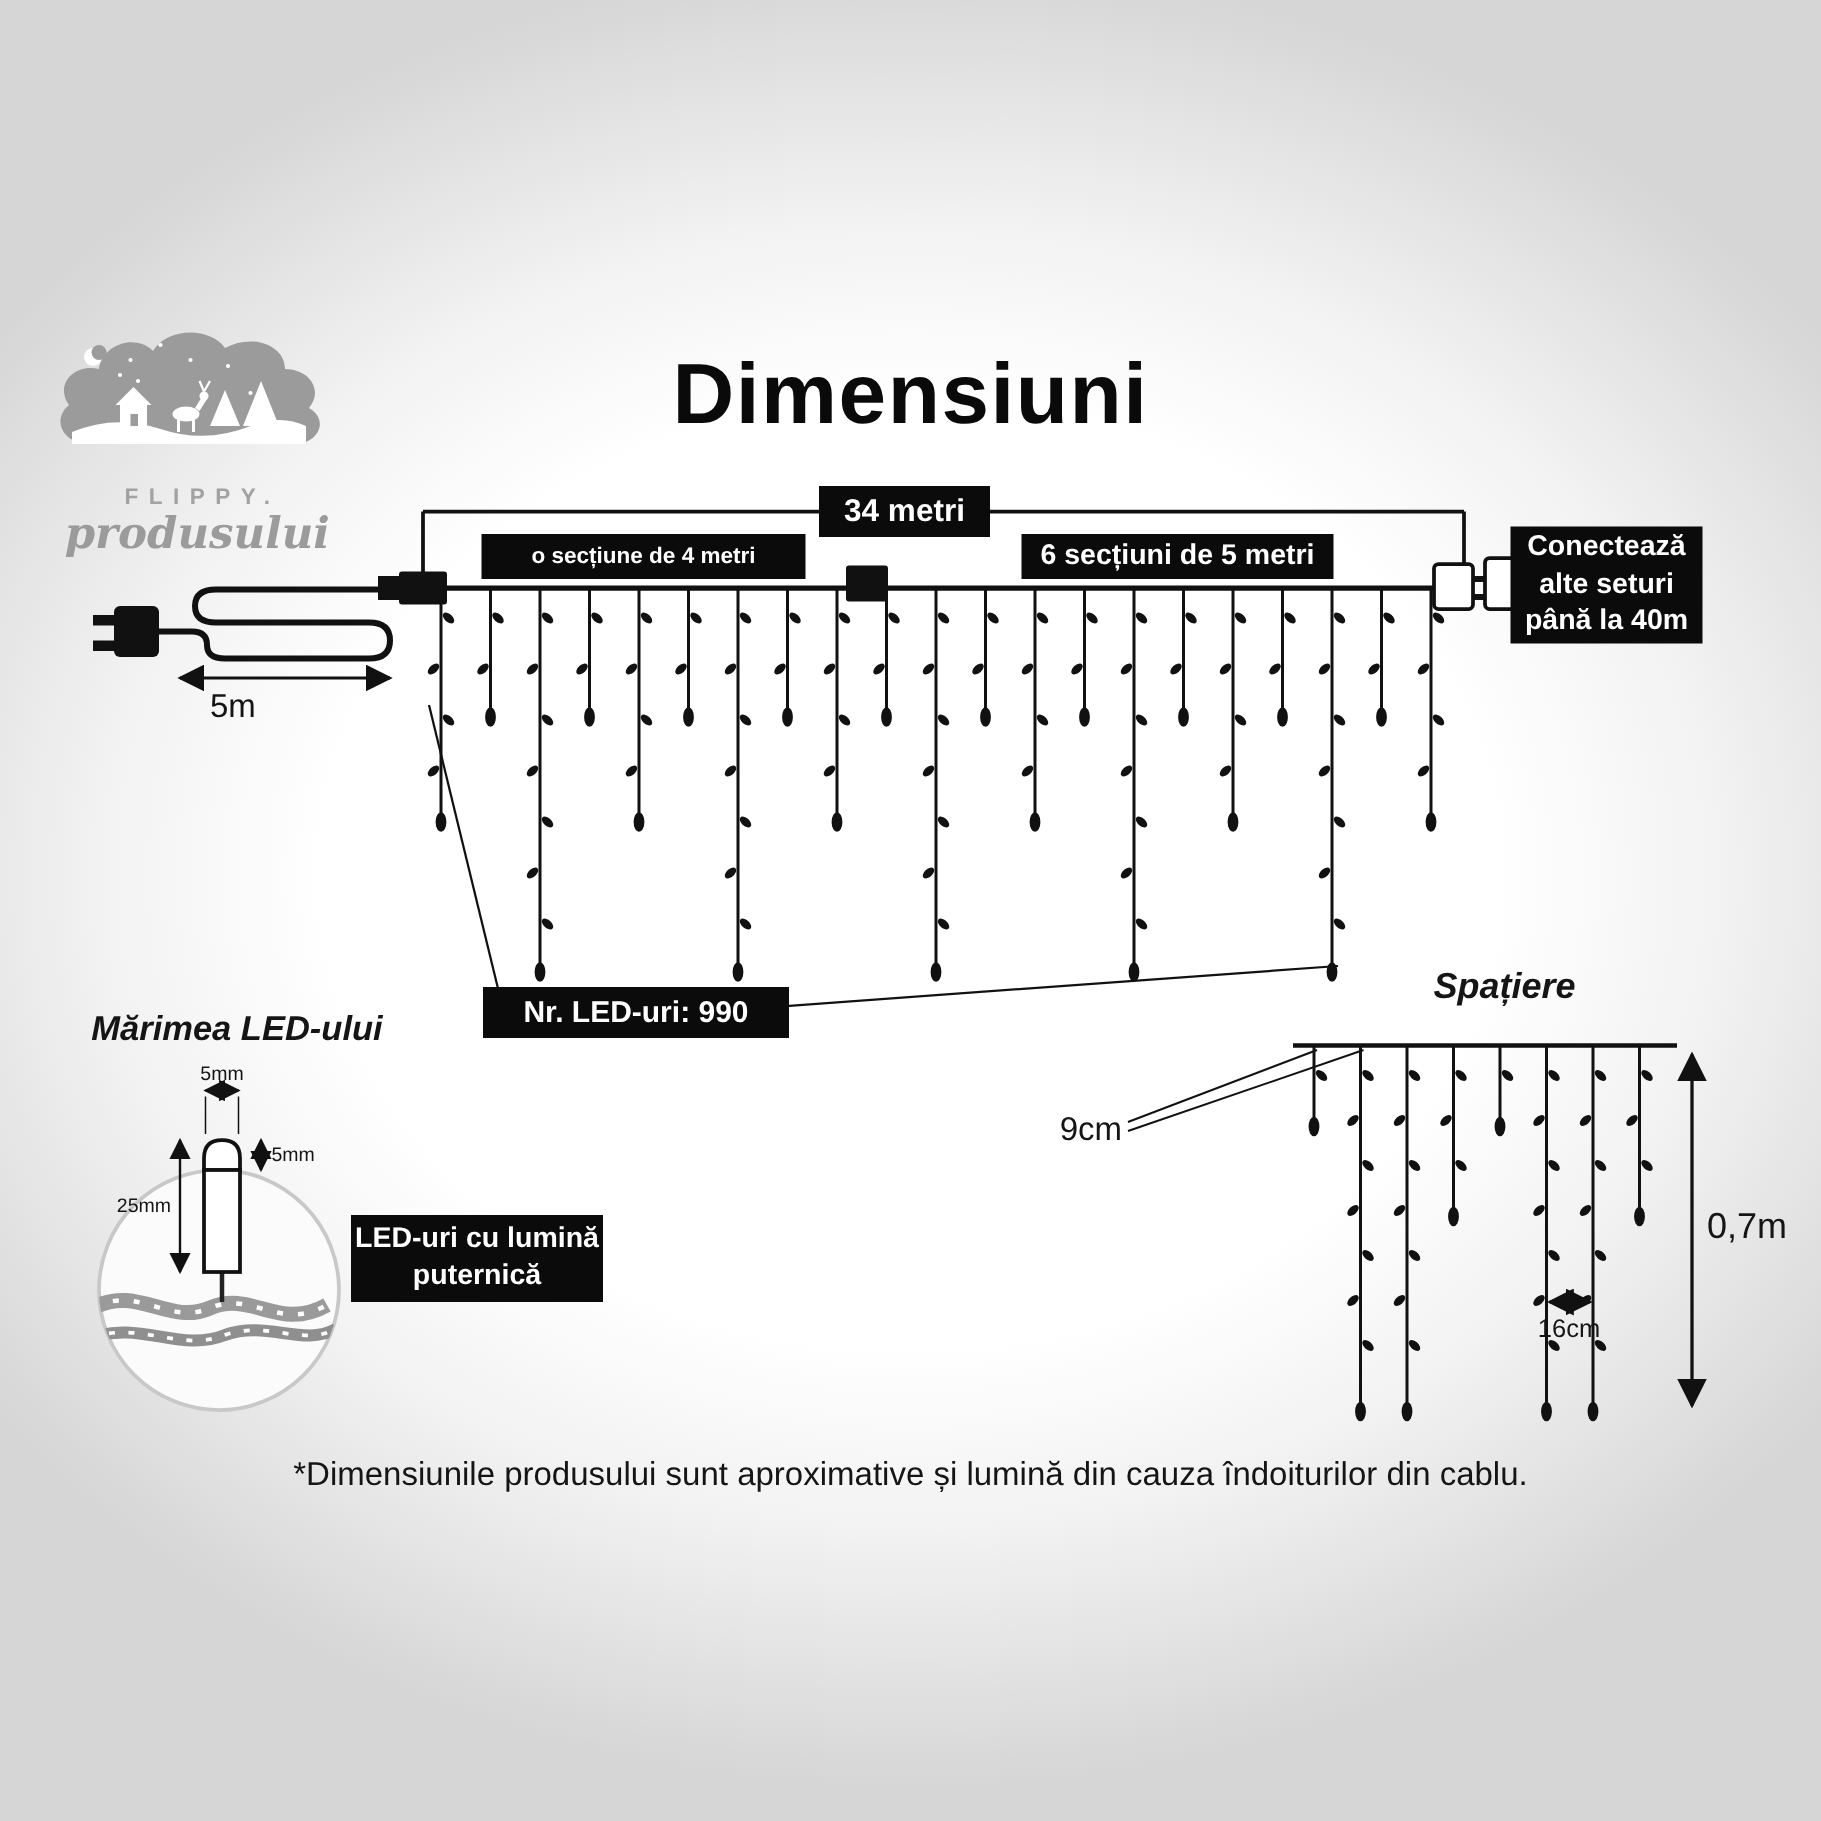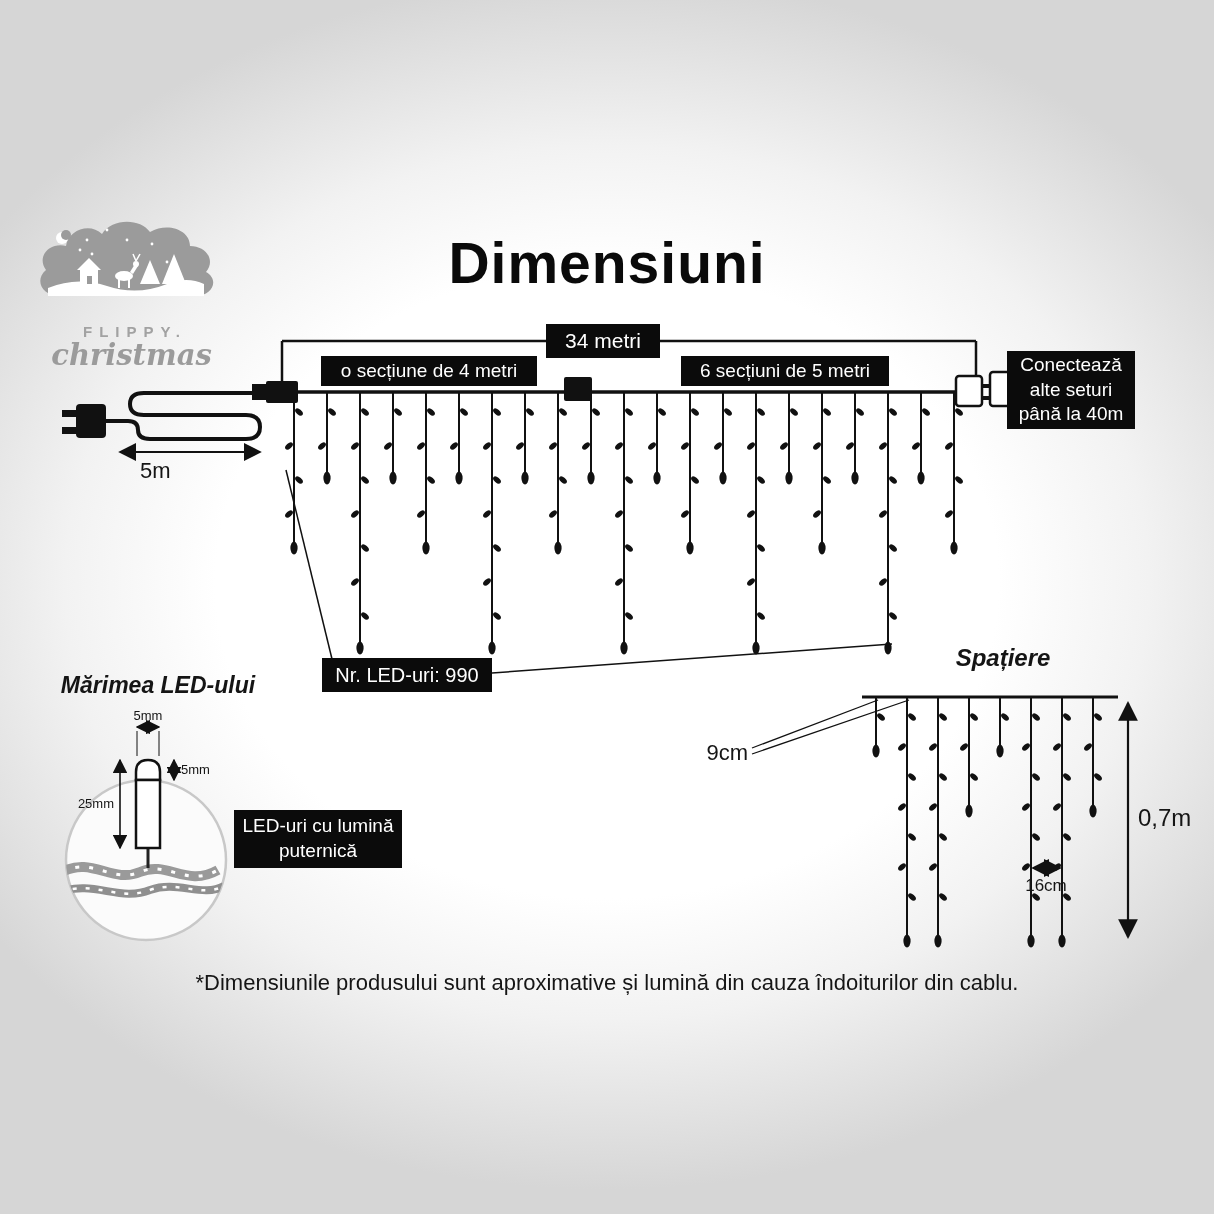--- a/index.html
+++ b/index.html
@@ -5,21 +5,21 @@
   html,body{margin:0;padding:0;background:#d6d6d6;}
   .stage{
     position:relative;width:1214px;height:1214px;overflow:hidden;
     font-family:"Liberation Sans",sans-serif;color:#111;
     background:radial-gradient(ellipse 62% 50% at 50% 48%, #ffffff 52%, #f2f2f2 72%, #d6d6d6 100%);
   }
   .abs{position:absolute;}
   .box{
     position:absolute;background:#0b0b0b;color:#fff;
     display:flex;align-items:center;justify-content:center;text-align:center;
-    font-weight:400;line-height:1.3;
+    font-weight:700;line-height:1.3;
   }
   .title{
     position:absolute;left:0;top:230px;width:100%;text-align:center;
     font-size:57px;font-weight:700;letter-spacing:1px;color:#0a0a0a;
   }
   .sub-title{position:absolute;text-align:center;font-weight:600;color:#151515;font-style:italic;}
   .dim-label{position:absolute;color:#151515;}
   .footnote{
     position:absolute;left:0;top:970px;width:100%;text-align:center;
     font-size:22px;font-weight:500;color:#151515;
@@ -324,36 +324,36 @@
       <path d="M118,50 L108,74 L128,74 Z" fill="#ffffff"></path>
       <path d="M142,44 L130,74 L154,74 Z" fill="#ffffff"></path>
       <ellipse cx="92" cy="66" rx="9" ry="5" fill="#ffffff"></ellipse>
       <polygon points="98,62 103,54 106,56 101,64" fill="#ffffff"></polygon>
       <circle cx="104" cy="54" r="3" fill="#ffffff"></circle>
       <rect x="86" y="69" width="2" height="9" fill="#ffffff"></rect>
       <rect x="96" y="69" width="2" height="9" fill="#ffffff"></rect>
       <path d="M104,51 L101,44 M104,51 L108,44" stroke="#ffffff" stroke-width="1.5" fill="none"></path>
     </svg>
     <div class="brand">FLIPPY.</div>
-    <div class="script">christmas</div>
+    <div class="script">produsului</div>
   </div>
 
   <div class="title">Dimensiuni</div>
 
   <div class="box" style="left:546px;top:324px;width:114px;height:34px;font-size:21px;">34 metri</div>
 
-  <div class="box" style="left:321px;top:356px;width:216px;height:30px;font-size:19px;">o secțiune de 4 metri</div>
+  <div class="box" style="left:321px;top:356px;width:216px;height:30px;font-size:15px;">o secțiune de 4 metri</div>
 
   <div class="box" style="left:681px;top:356px;width:208px;height:30px;font-size:19px;">6 secțiuni de 5 metri</div>
 
   <div class="box" style="left:1007px;top:351px;width:128px;height:78px;font-size:19px;padding:2px 6px;box-sizing:border-box;">Conectează alte seturi până la 40m</div>
 
   <div class="dim-label" style="left:140px;top:458px;width:100px;text-align:left;font-size:22px;font-weight:500;">5m</div>
 
-  <div class="box" style="left:322px;top:658px;width:170px;height:34px;font-size:20px;">Nr. LED-uri: 990</div>
+  <div class="box" style="left:322px;top:658px;width:204px;height:34px;font-size:20px;">Nr. LED-uri: 990</div>
 
   <div class="sub-title" style="left:38px;top:672px;width:240px;font-size:23px;">Mărimea LED-ului</div>
 
   <div class="box" style="left:234px;top:810px;width:168px;height:58px;font-size:19px;padding:2px 0;box-sizing:border-box;">LED-uri cu lumină puternică</div>
 
   <div class="sub-title" style="left:913px;top:644px;width:180px;font-size:24px;">Spațiere</div>
 
   <div class="dim-label" style="left:696px;top:740px;width:52px;text-align:right;font-size:22px;">9cm</div>
 
   <div class="dim-label" style="left:1014px;top:876px;width:64px;text-align:center;font-size:17px;">16cm</div>

